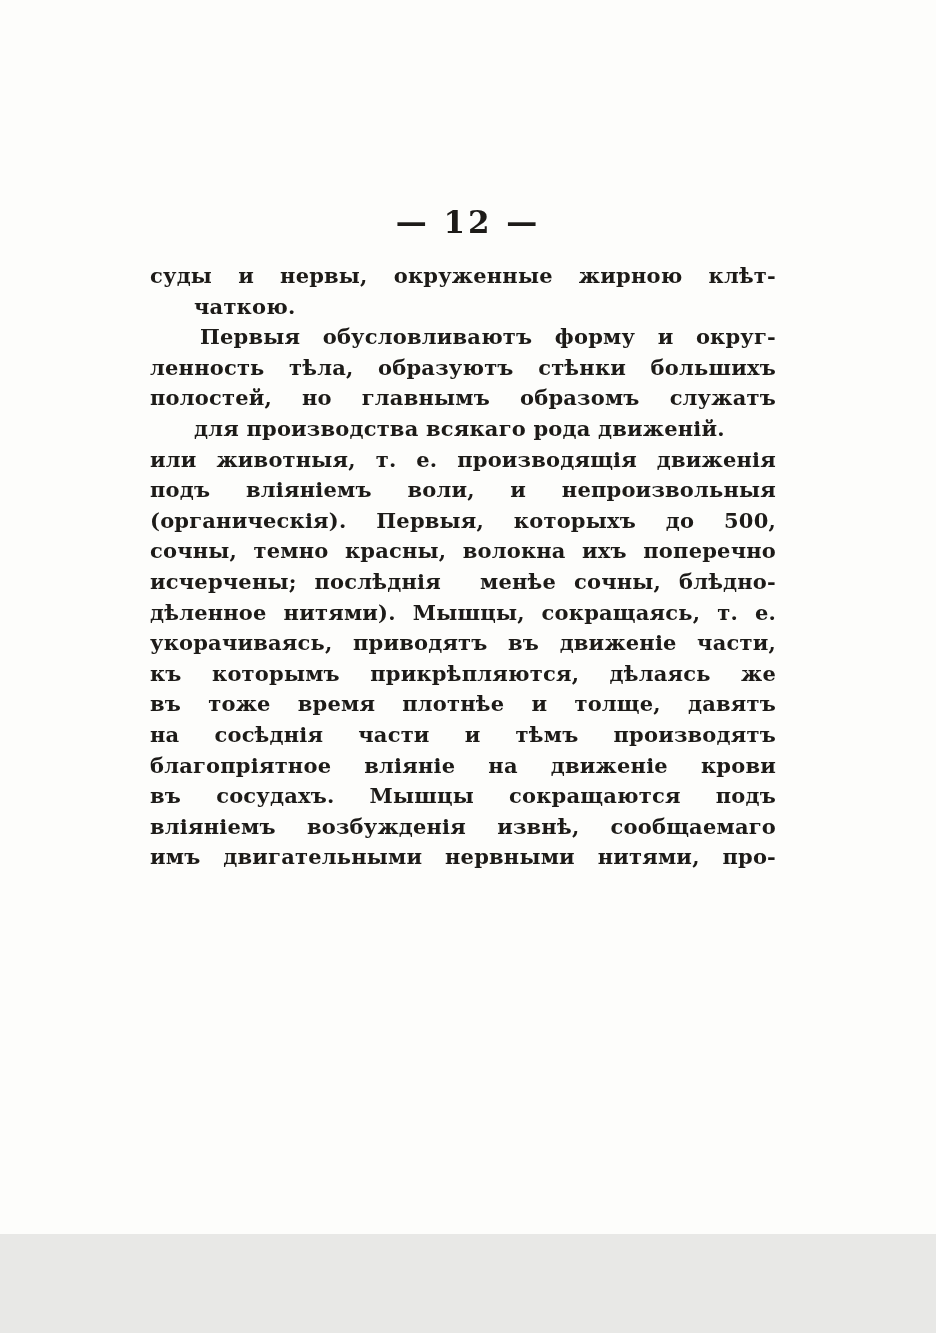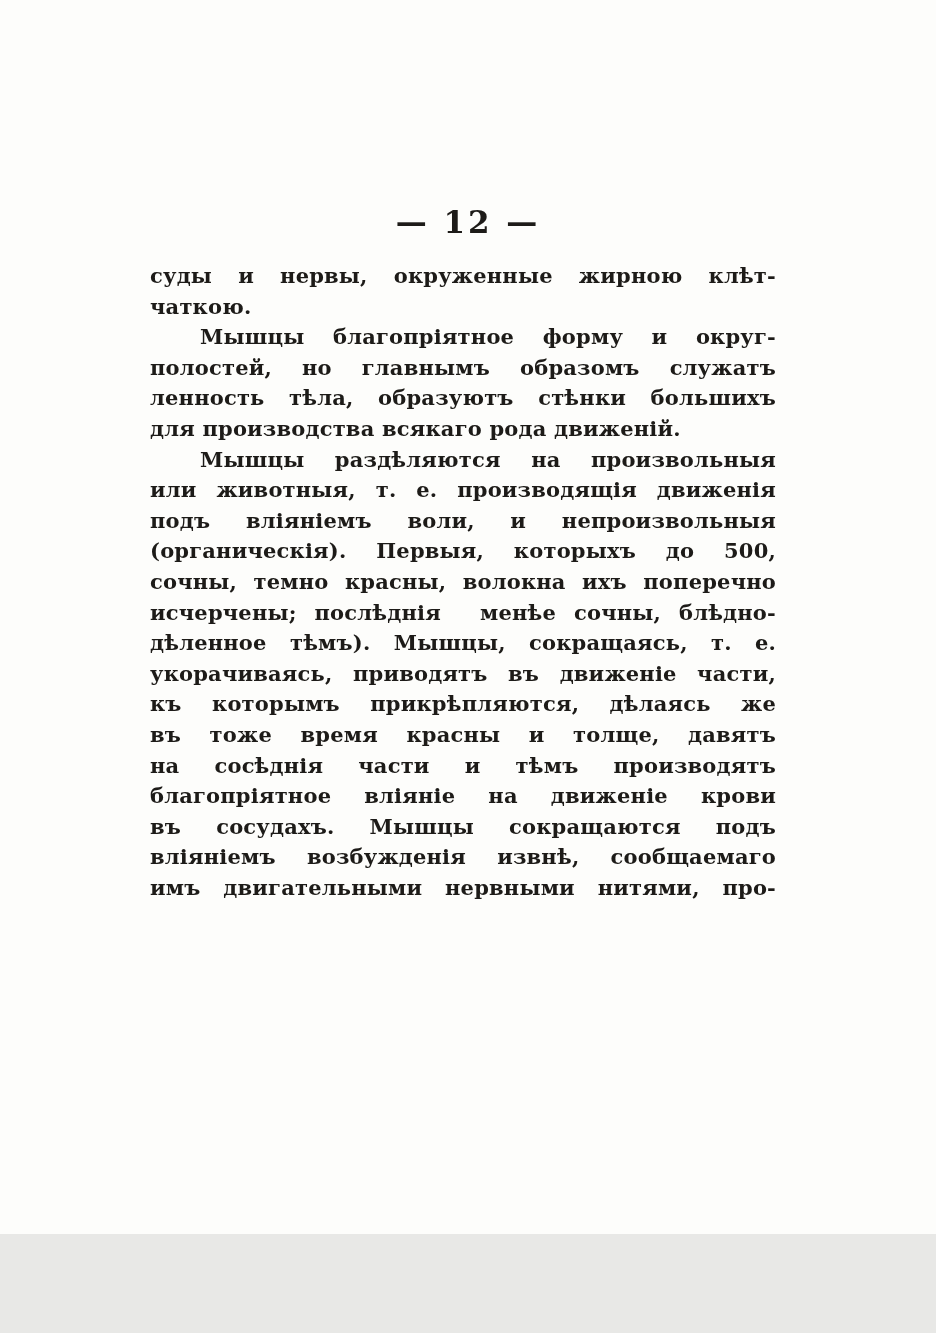--- a/index.html
+++ b/index.html
@@ -33,49 +33,49 @@
     font-size: 21px;
     line-height: 30.6px;
     font-weight: bold;
     letter-spacing: 0.2px;
     text-align: justify;
     text-align-last: justify;
     -moz-text-align-last: justify;
   }
   .line.end {
     text-align-last: left;
+    margin-left: 44px;
     -moz-text-align-last: left;
   }
   .line.indent {
     text-indent: 50px;
   }
 </style>
 </head>
 <body>
 
 <div class="page" style="--paper: #fdfdfb; --ink: #1d1b18;">
   <div class="page-header">
     <span class="page-number">— 12 —</span>
   </div>
   <div class="text-block" id="text-block">
       <div class="line">суды и нервы, окруженные жирною клѣт-</div>
       <div class="line end">чаткою.</div>
-      <div class="line indent">Мышцы благопріятное форму и округ-</div>
+      <div class="line indent">Первыя обусловливаютъ форму и округ-</div>
+      <div class="line">ленность тѣла, образуютъ стѣнки большихъ</div>
       <div class="line">полостей, но главнымъ образомъ служатъ</div>
-      <div class="line">ленность тѣла, образуютъ стѣнки большихъ</div>
       <div class="line end">для производства всякаго рода движеній.</div>
-      <div class="line indent">Мышцы раздѣляются на произвольныя</div>
       <div class="line">или животныя, т. е. производящія движенія</div>
       <div class="line">подъ вліяніемъ воли, и непроизвольныя</div>
       <div class="line">(органическія). Первыя, которыхъ до 500,</div>
       <div class="line">сочны, темно красны, волокна ихъ поперечно</div>
       <div class="line">исчерчены; послѣднія  менѣе сочны, блѣдно-</div>
-      <div class="line">дѣленное тѣмъ). Мышцы, сокращаясь, т. е.</div>
+      <div class="line">дѣленное нитями). Мышцы, сокращаясь, т. е.</div>
       <div class="line">укорачиваясь, приводятъ въ движеніе части,</div>
       <div class="line">къ которымъ прикрѣпляются, дѣлаясь же</div>
-      <div class="line">въ тоже время красны и толще, давятъ</div>
+      <div class="line">въ тоже время плотнѣе и толще, давятъ</div>
       <div class="line">на сосѣднія части и тѣмъ производятъ</div>
       <div class="line">благопріятное вліяніе на движеніе крови</div>
       <div class="line">въ сосудахъ. Мышцы сокращаются подъ</div>
       <div class="line">вліяніемъ возбужденія извнѣ, сообщаемаго</div>
       <div class="line">имъ двигательными нервными нитями, про-</div>
     </div>
 </div>
 
 </body></html>

